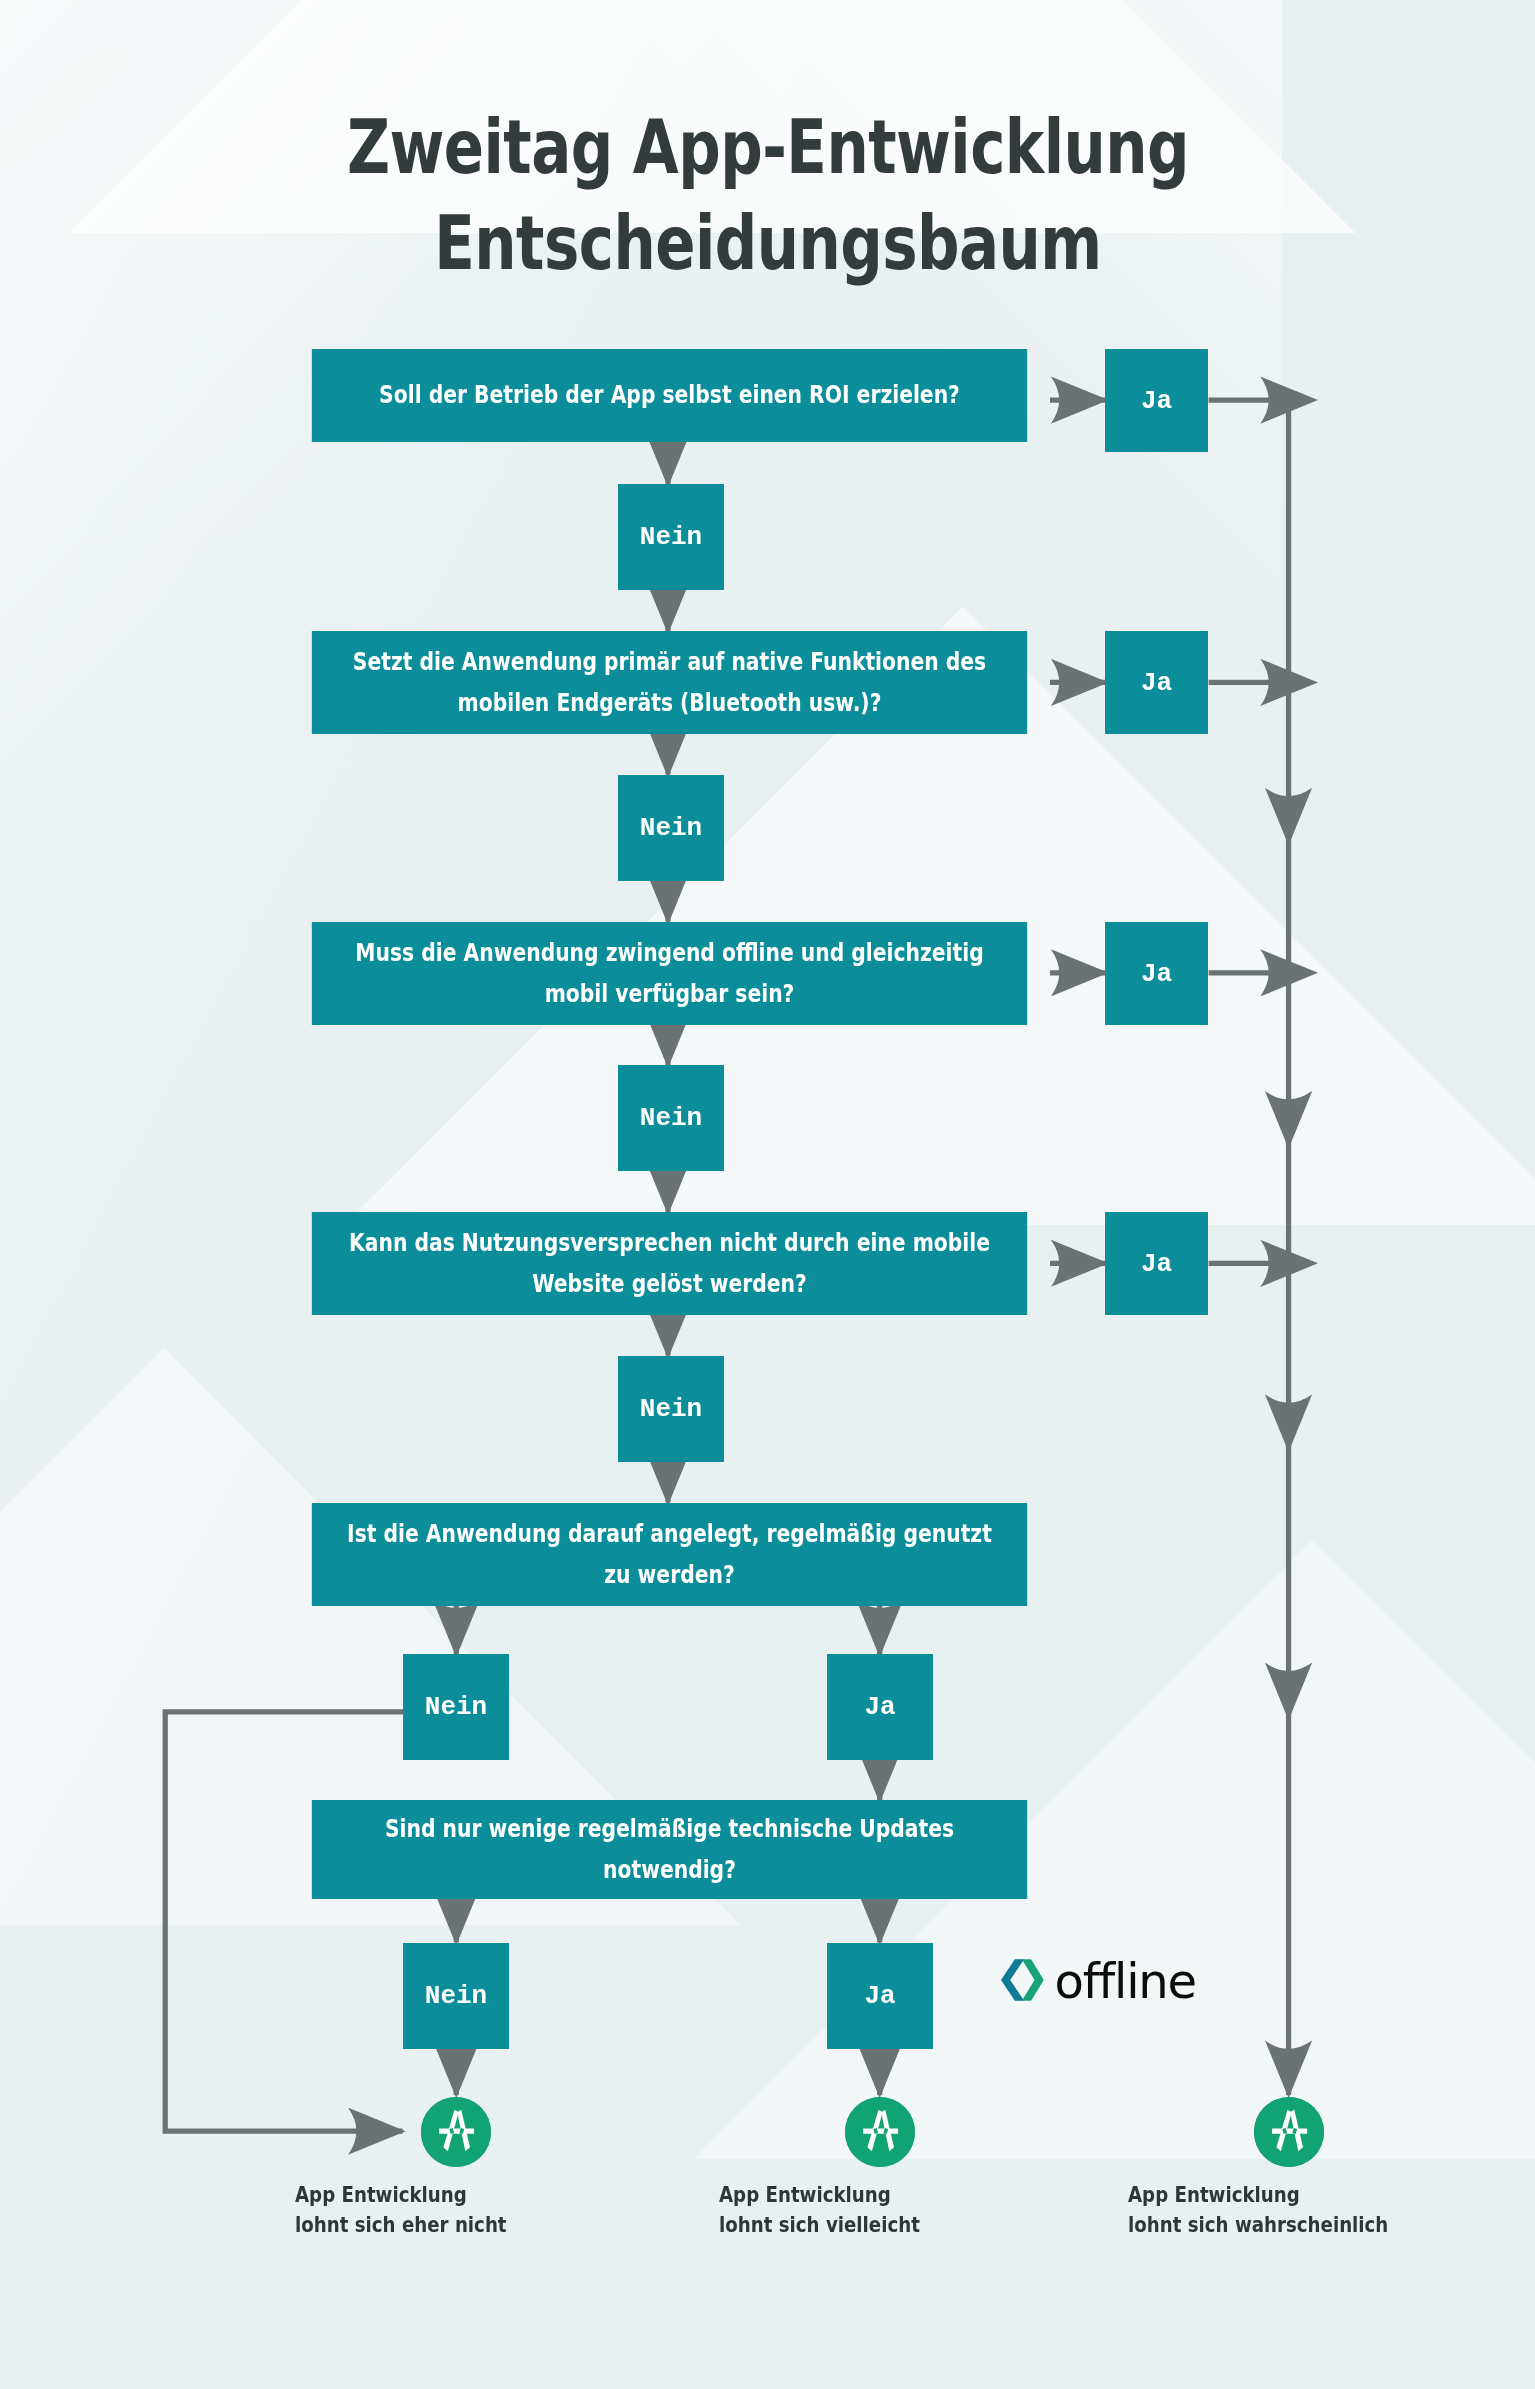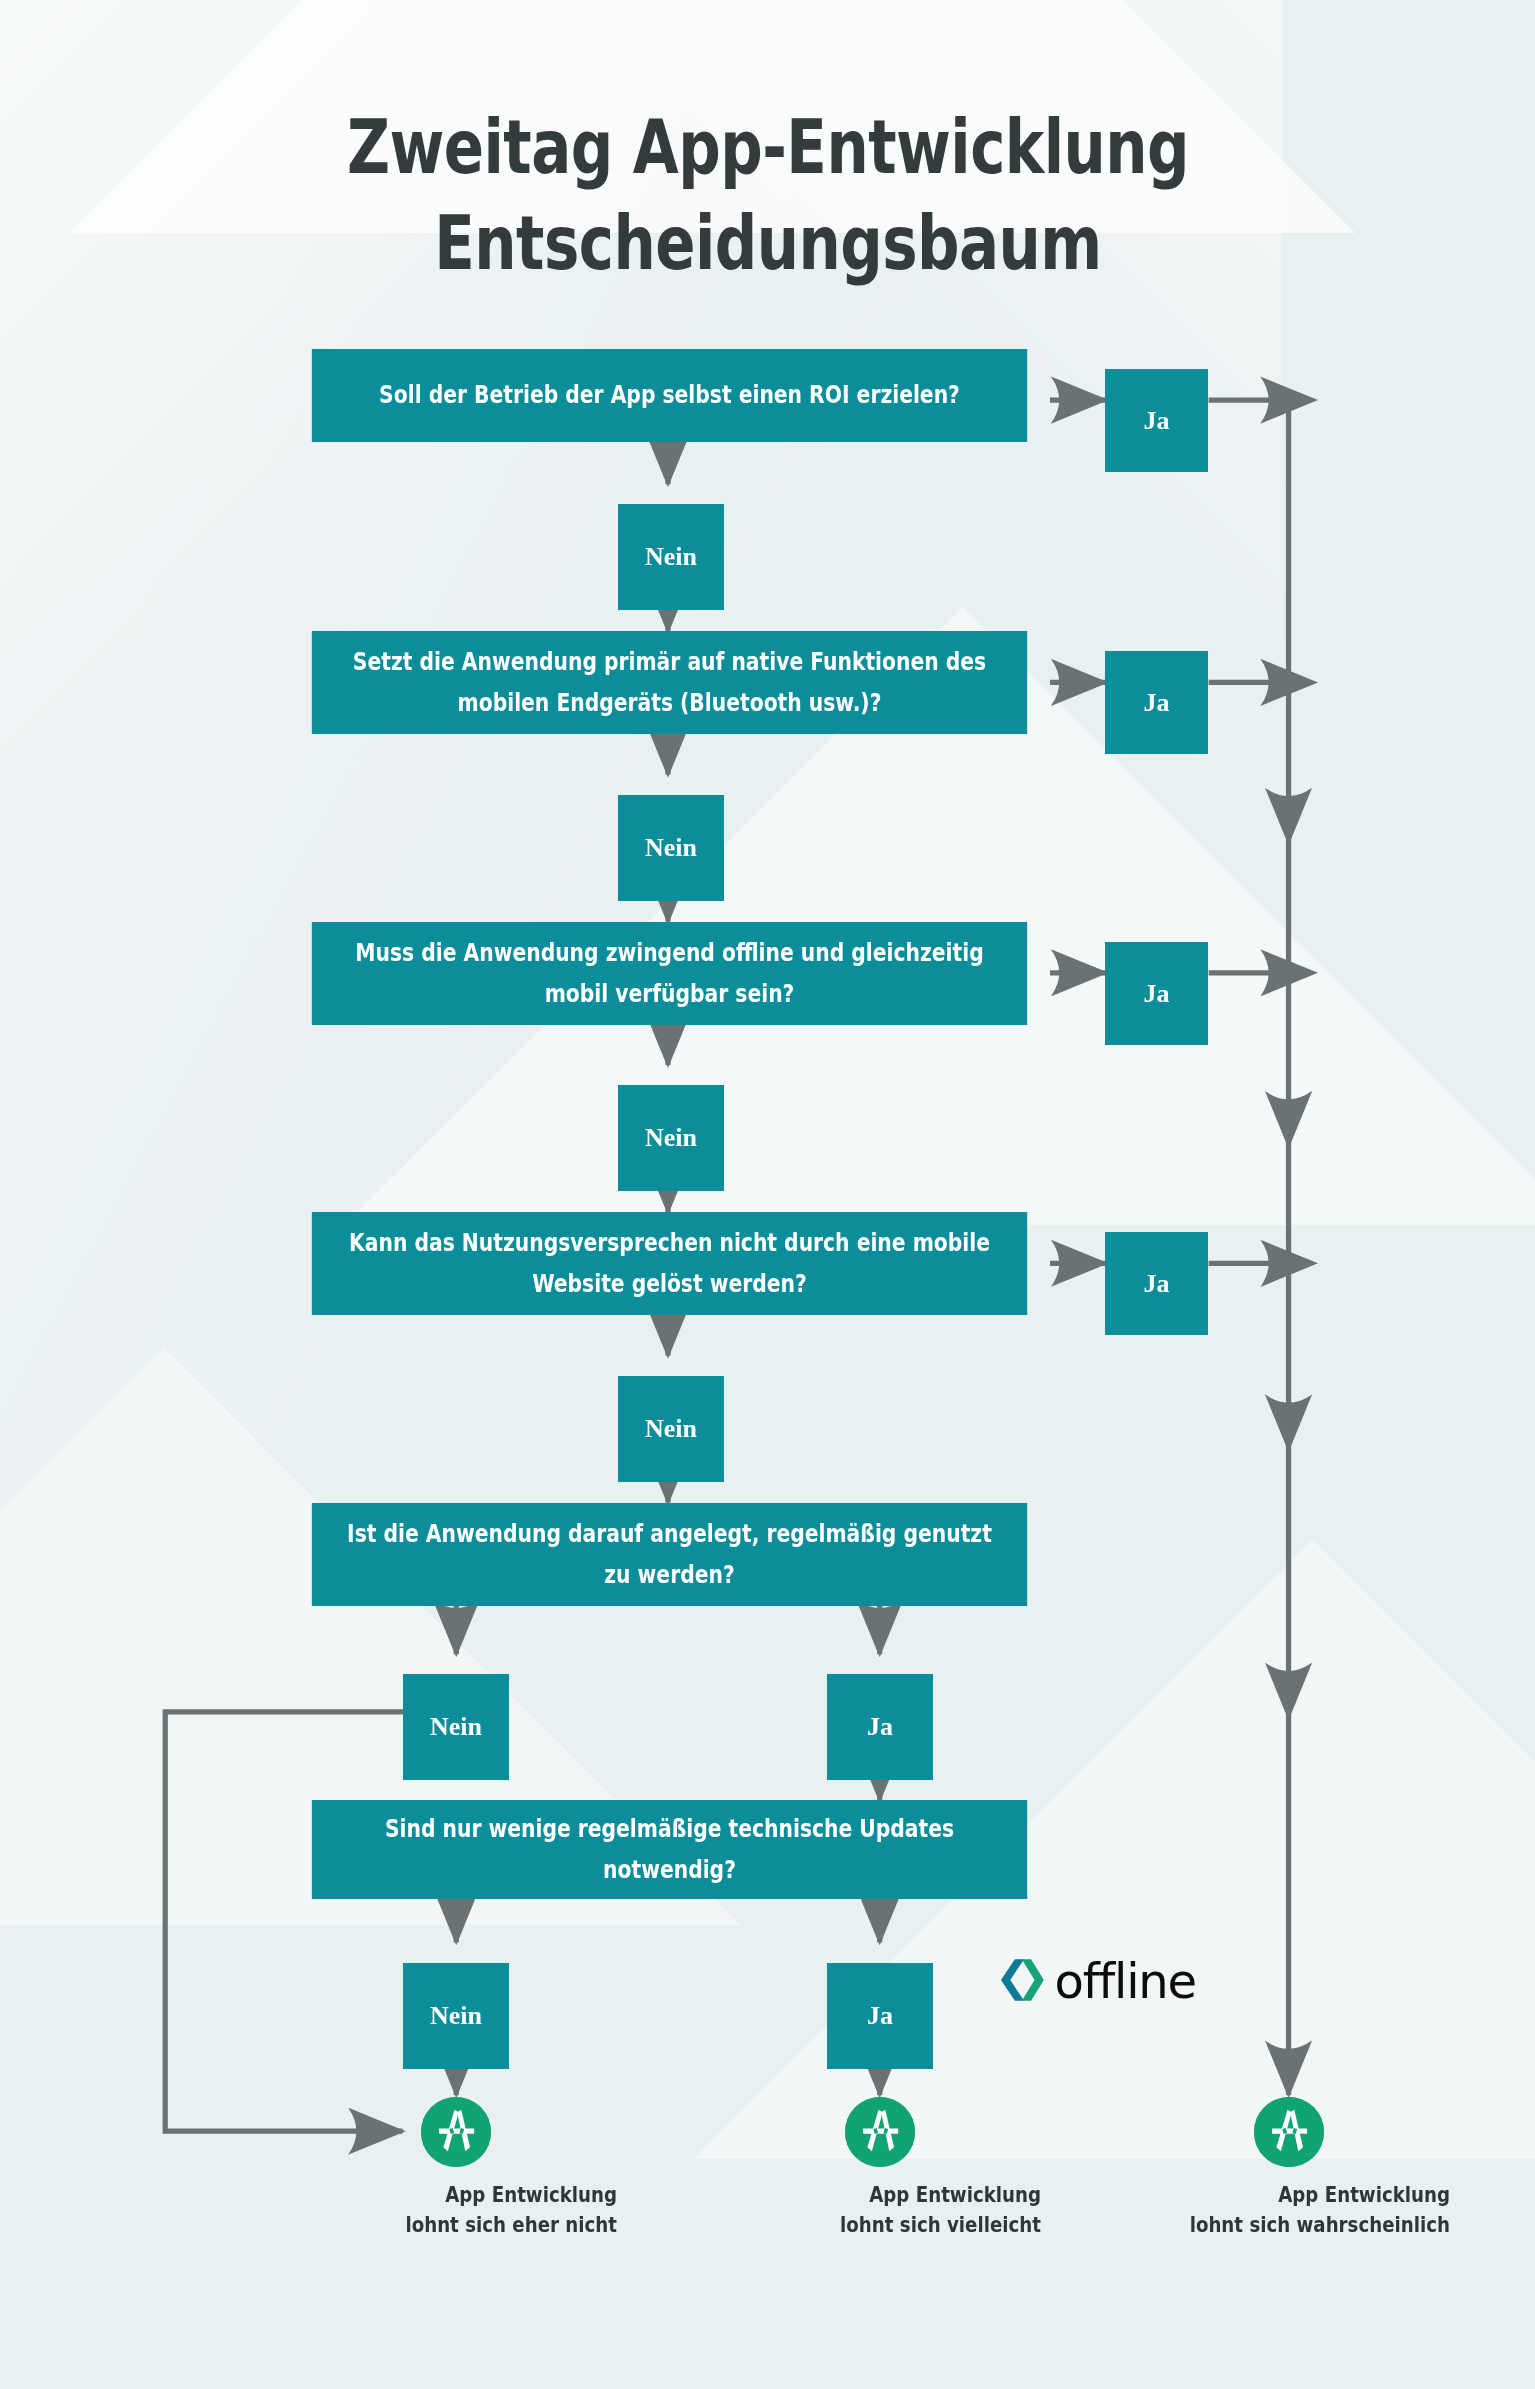--- a/index.html
+++ b/index.html
@@ -66,27 +66,26 @@
   }
   .qbox{
     font-family:"DejaVu Sans Condensed","Liberation Sans", sans-serif;
     font-weight:bold;
     font-size:24px;
     line-height:1.70;
     padding:0 22px;
     transform:scaleX(0.94);
   }
   .lbox{
-    font-family:Liberation Serif, serif;
+    font-family:Liberation Mono, monospace;
     font-weight:bold;
     font-size:26px;
-    margin-top:20px;
-  }
-
-  .result{position:absolute;text-align:right;}
+  }
+
+  .result{position:absolute;text-align:left;}
   .badge{
     width:70px;height:70px;border-radius:50%;
     background:#12a374;
     margin:0 auto;
     position:relative;
   }
   .badge svg{position:absolute;left:0;top:0;}
   .rlabel{
     margin-top:13px;
     font-family:"DejaVu Sans Condensed","Liberation Sans", sans-serif;

